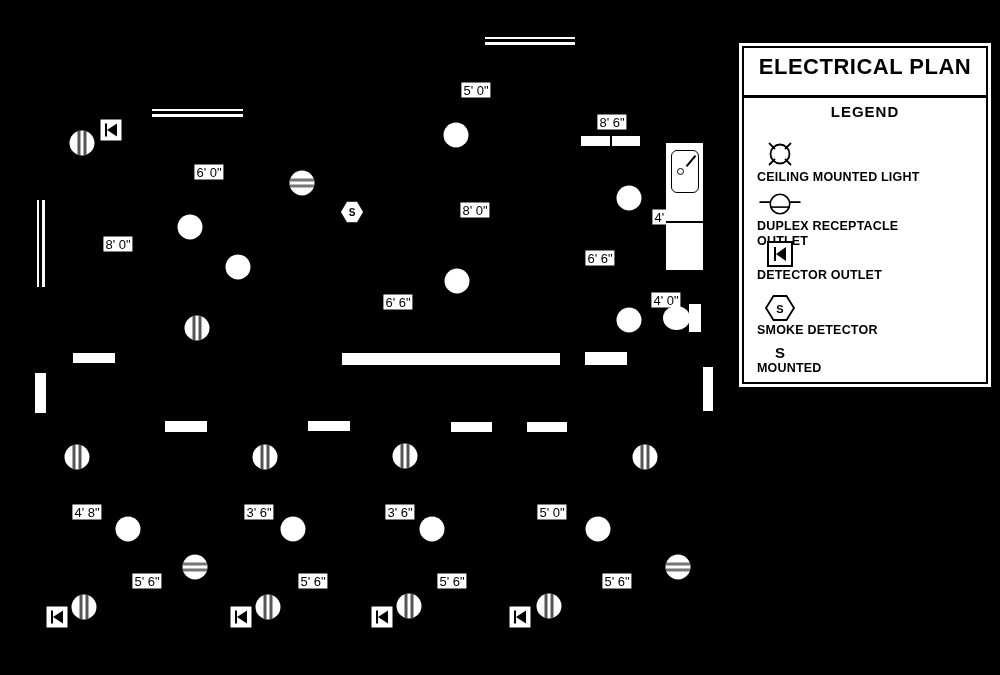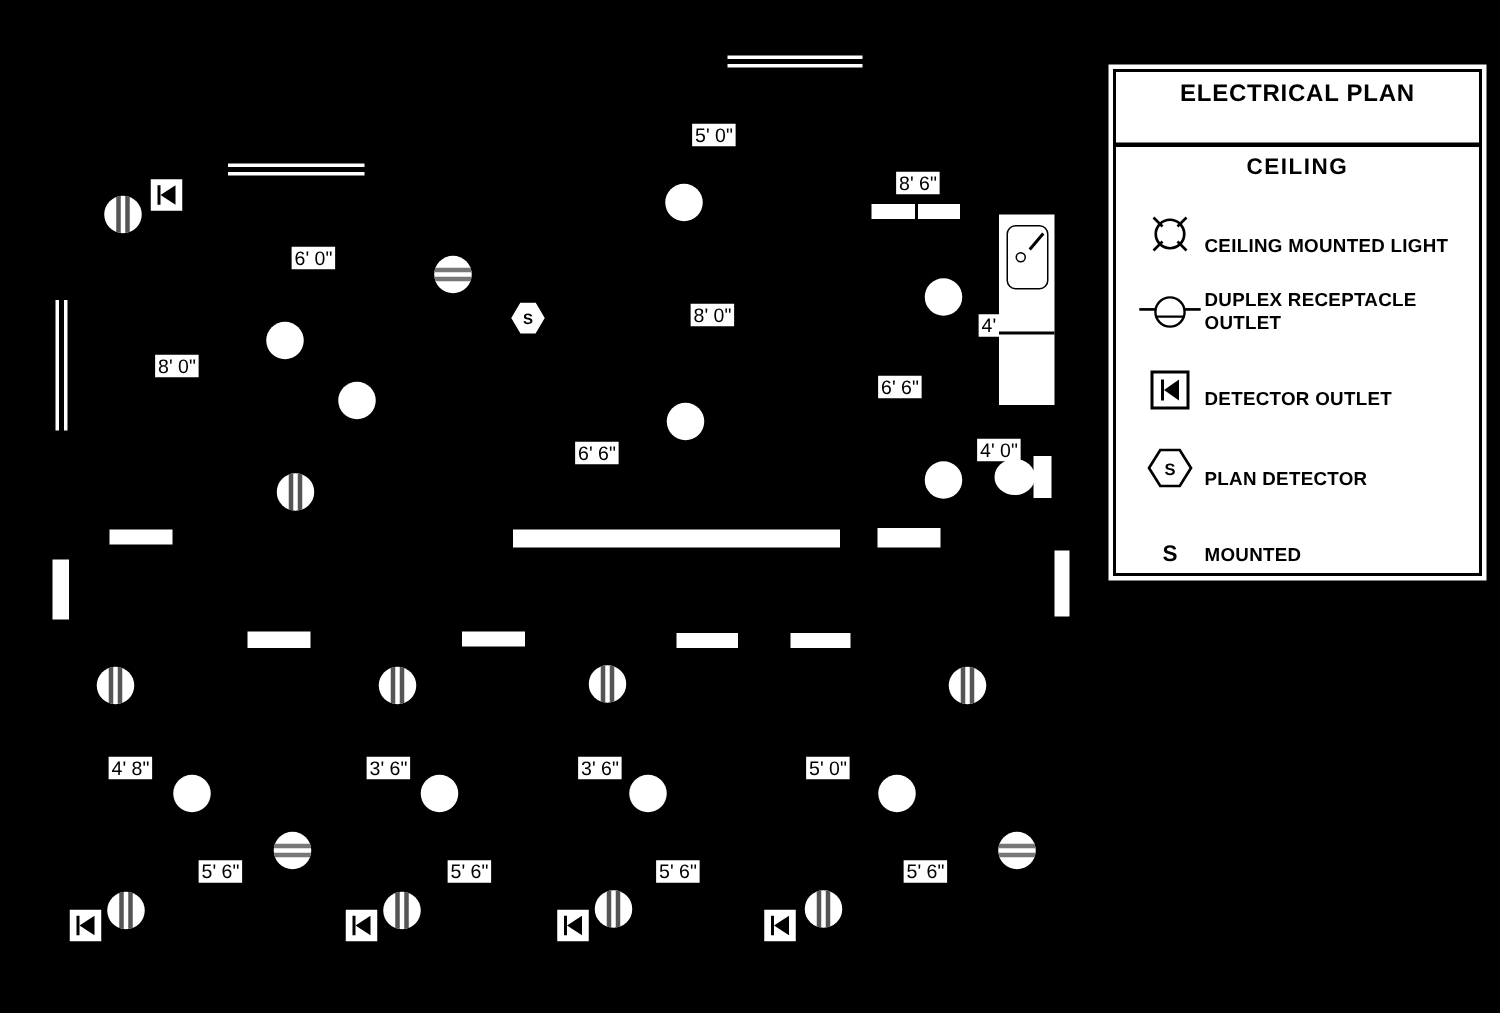--- a/index.html
+++ b/index.html
@@ -36,28 +36,28 @@
   .toilet-part{position:absolute;background:#fff;}
   .toilet-bowl{border-radius:50% 50% 50% 50%;}
   
   .legend{
     position:absolute;left:739px;top:43px;width:252px;height:344px;
     background:#fff;color:#000;
   }
   .legend-border{position:absolute;inset:3px;border:2.5px solid #000;pointer-events:none;}
   .legend-title{
     position:absolute;top:11px;left:0;right:0;text-align:center;
-    font-size:16px;font-weight:bold;letter-spacing:.5px;
+    font-size:22px;font-weight:bold;letter-spacing:.5px;
   }
   .legend-sep{position:absolute;top:52px;left:5px;right:5px;height:2.5px;background:#000;}
   .legend-heading{
     position:absolute;top:60px;left:0;right:0;text-align:center;
     font-size:15px;font-weight:bold;letter-spacing:1px;
   }
-  .legend-row{position:absolute;left:18px;right:8px;height:34px;display:flex;align-items:flex-end;}
+  .legend-row{position:absolute;left:18px;right:8px;height:34px;display:flex;align-items:flex-start;flex-direction:column;}
   .legend-sym{width:46px;display:flex;justify-content:center;align-items:center;flex:none;}
   .legend-lab{font-size:12.5px;font-weight:bold;line-height:15px;letter-spacing:.2px;width:172px;}
   .sw-letter{font-size:15px;font-weight:bold;}
 </style>
 </head>
 <body>
 
 <div class="plan">
     <div class="wall" style="left: 73px; top: 353px; width: 42px; height: 10px;"></div>
     <div class="wall" style="left: 35px; top: 373px; width: 11px; height: 40px;"></div>
@@ -148,21 +148,21 @@
       <div class="divider" style="top:78px"></div>
     </div>
     <div class="toilet-part" style="left: 689px; top: 304px; width: 12px; height: 28px;"></div>
     <div class="toilet-part toilet-bowl" style="left: 663px; top: 306px; width: 27px; height: 24px;"></div>
   </div>
 
 <div class="legend">
   <div class="legend-border"></div>
   <div class="legend-title">ELECTRICAL PLAN</div>
   <div class="legend-sep"></div>
-  <div class="legend-heading">CEILING</div>
+  <div class="legend-heading">LEGEND</div>
   <div></div>
 <div class="legend-row" style="top: 95px;">
       <div class="legend-sym">
         <svg width="32" height="32" viewBox="0 0 32 32">
           <g stroke="#000" stroke-width="1.8" fill="#fff">
             <circle cx="16" cy="16" r="9.5"></circle>
             <line x1="5" y1="5" x2="11" y2="11"></line>
             <line x1="27" y1="5" x2="21" y2="11"></line>
             <line x1="5" y1="27" x2="11" y2="21"></line>
             <line x1="27" y1="27" x2="21" y2="21"></line>
@@ -195,21 +195,21 @@
       </div>
       <div class="legend-lab">DETECTOR OUTLET</div>
     </div>
     <div class="legend-row" style="top: 250px;">
       <div class="legend-sym">
         <svg width="34" height="30" viewBox="0 0 34 30">
           <polygon points="10.5,3 23.5,3 31,15 23.5,27 10.5,27 3,15" fill="#fff" stroke="#000" stroke-width="1.8"></polygon>
           <text x="17" y="19.5" text-anchor="middle" font-size="11" font-weight="bold" fill="#000" font-family="Liberation Sans,sans-serif">S</text>
         </svg>
       </div>
-      <div class="legend-lab">PLAN DETECTOR</div>
+      <div class="legend-lab">SMOKE DETECTOR</div>
     </div>
     <div class="legend-row" style="top: 301px;">
       <div class="legend-sym">
         <span class="sw-letter">S</span>
       </div>
       <div class="legend-lab">MOUNTED</div>
     </div>
   </div>
 
 </body></html>

